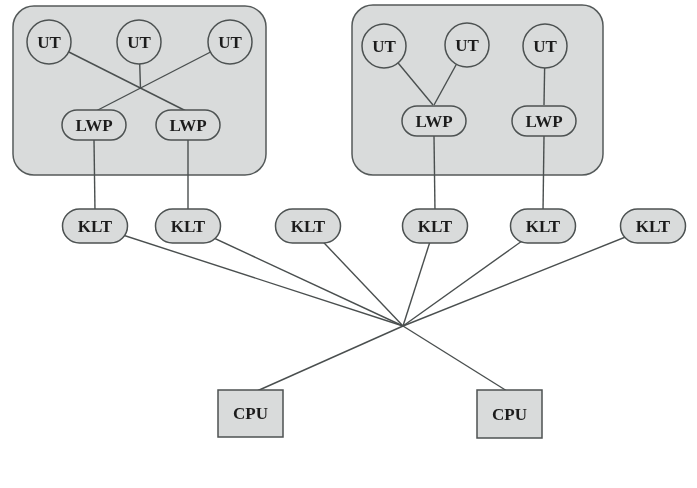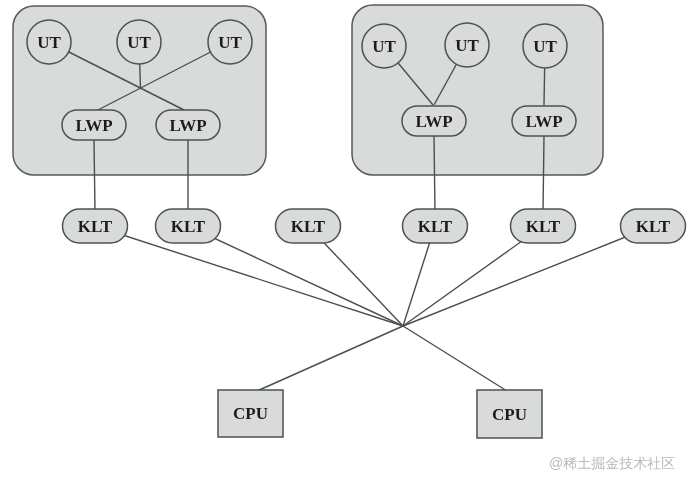--- a/index.html
+++ b/index.html
@@ -142,15 +142,14 @@
       <rect class="node" x="218" y="390" width="65" height="47"></rect>
       <text class="node-label" x="250.5" y="413.5" dy="0.35em">CPU</text>
     </g>
     <g>
       <rect class="node" x="477" y="390" width="65" height="48"></rect>
       <text class="node-label" x="509.5" y="414" dy="0.35em">CPU</text>
     </g>
   </svg>
 
 
-  <div class="watermark">@稀土掘金技术社区</div>
 
 </div>
 
 </body></html>

